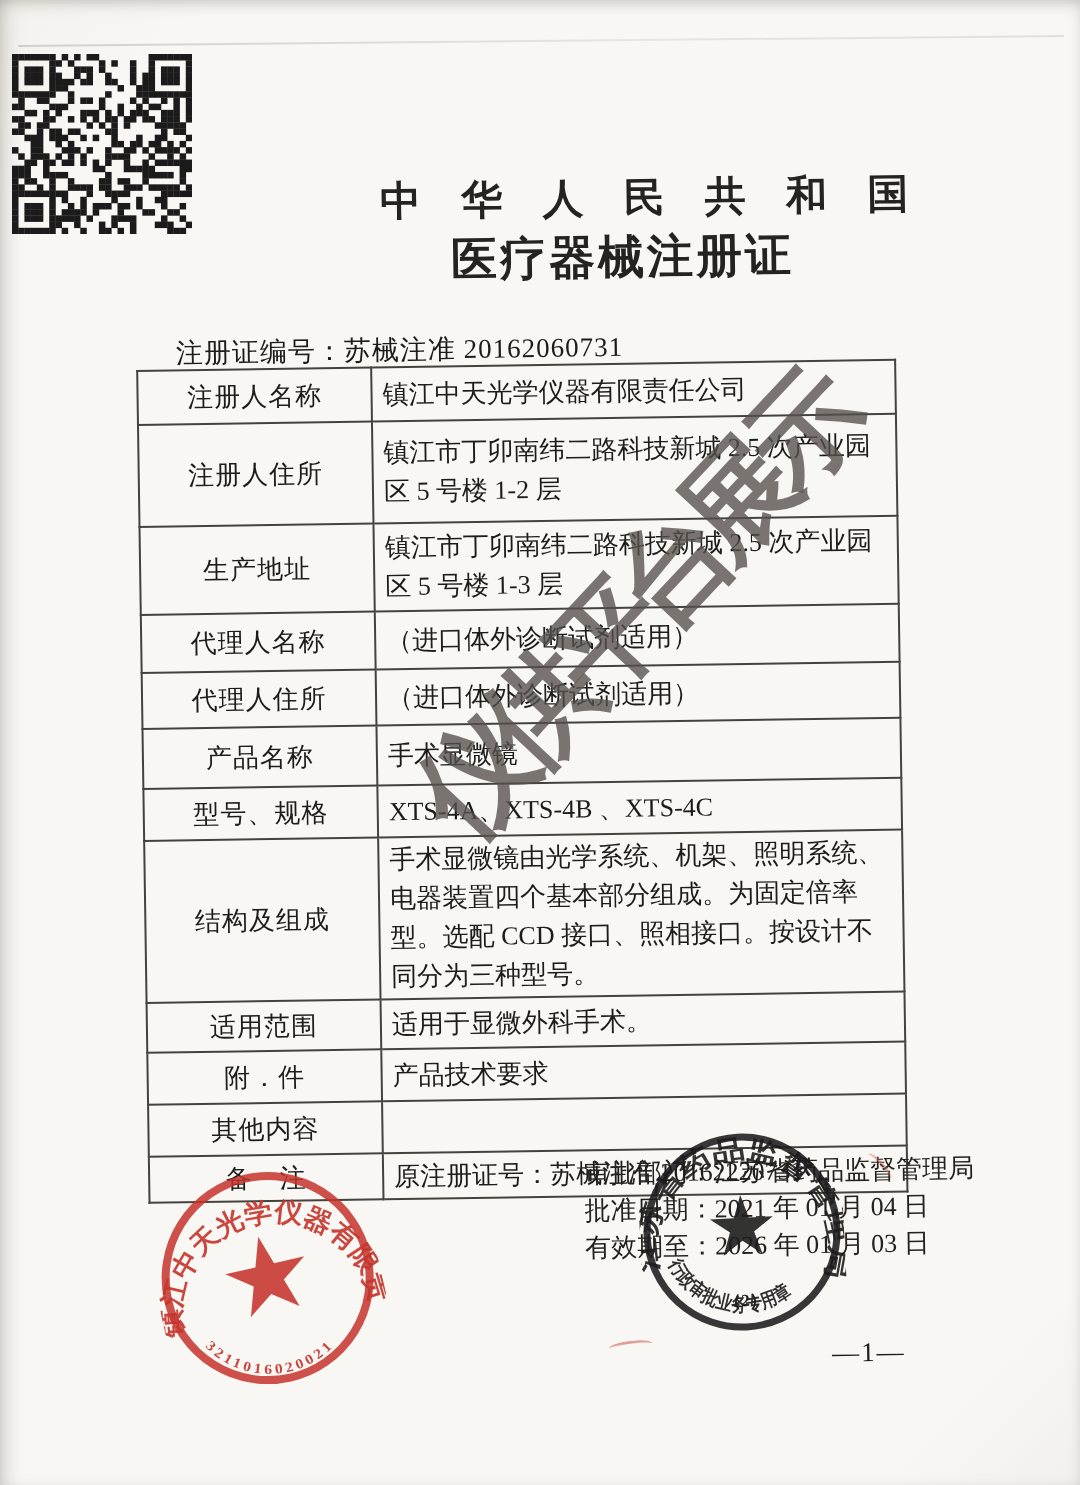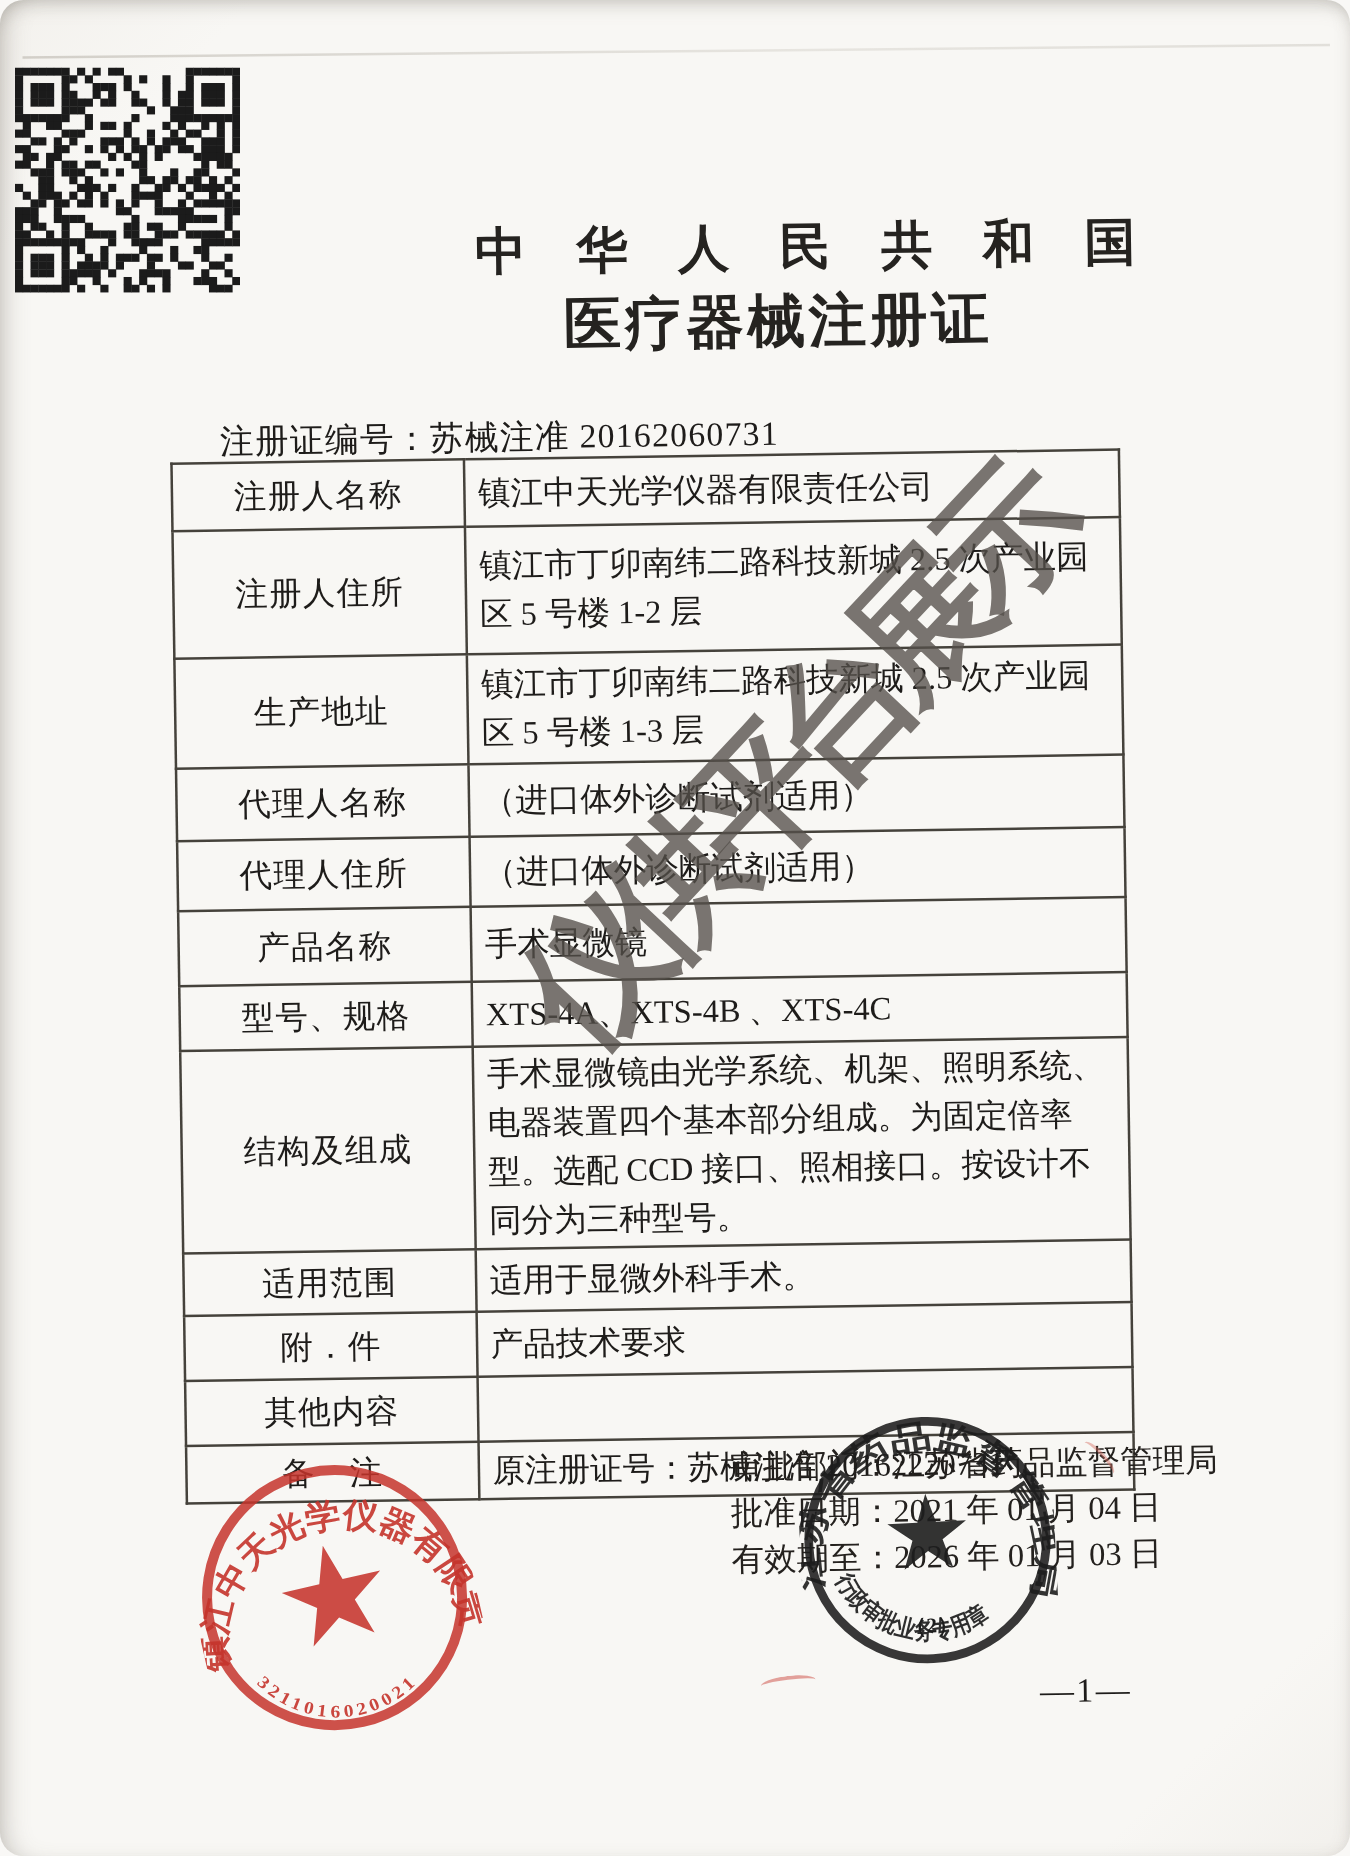--- a/index.html
+++ b/index.html
@@ -9,21 +9,20 @@
     font-family:"Liberation Serif", serif;
     color:#1e1c1a;
     position:relative;
   }
   .page{
     position:absolute;inset:0;
     background:linear-gradient(135deg,#f3f1ed 0%,#f8f7f4 8%,#f8f7f4 92%,#f2f0ec 100%);
     box-shadow:inset 14px 0 22px -14px rgba(110,104,94,.45),
                inset 0 12px 18px -12px rgba(110,104,94,.40),
                inset -8px 0 16px -12px rgba(110,104,94,.25);
-    border-radius:19px;
   }
   .scan-fold{
     position:absolute;left:18px;top:40px;width:1046px;height:2px;
     background:linear-gradient(to right,#b6b1a8,#d9d6cf 60%,#cfccc5);
     opacity:.55;transform:rotate(-0.55deg);
   }
   .qr{position:absolute;left:12px;top:54px;width:180px;height:180px;}
   .doc{
     position:absolute;inset:0;
     transform:rotate(-0.85deg);

